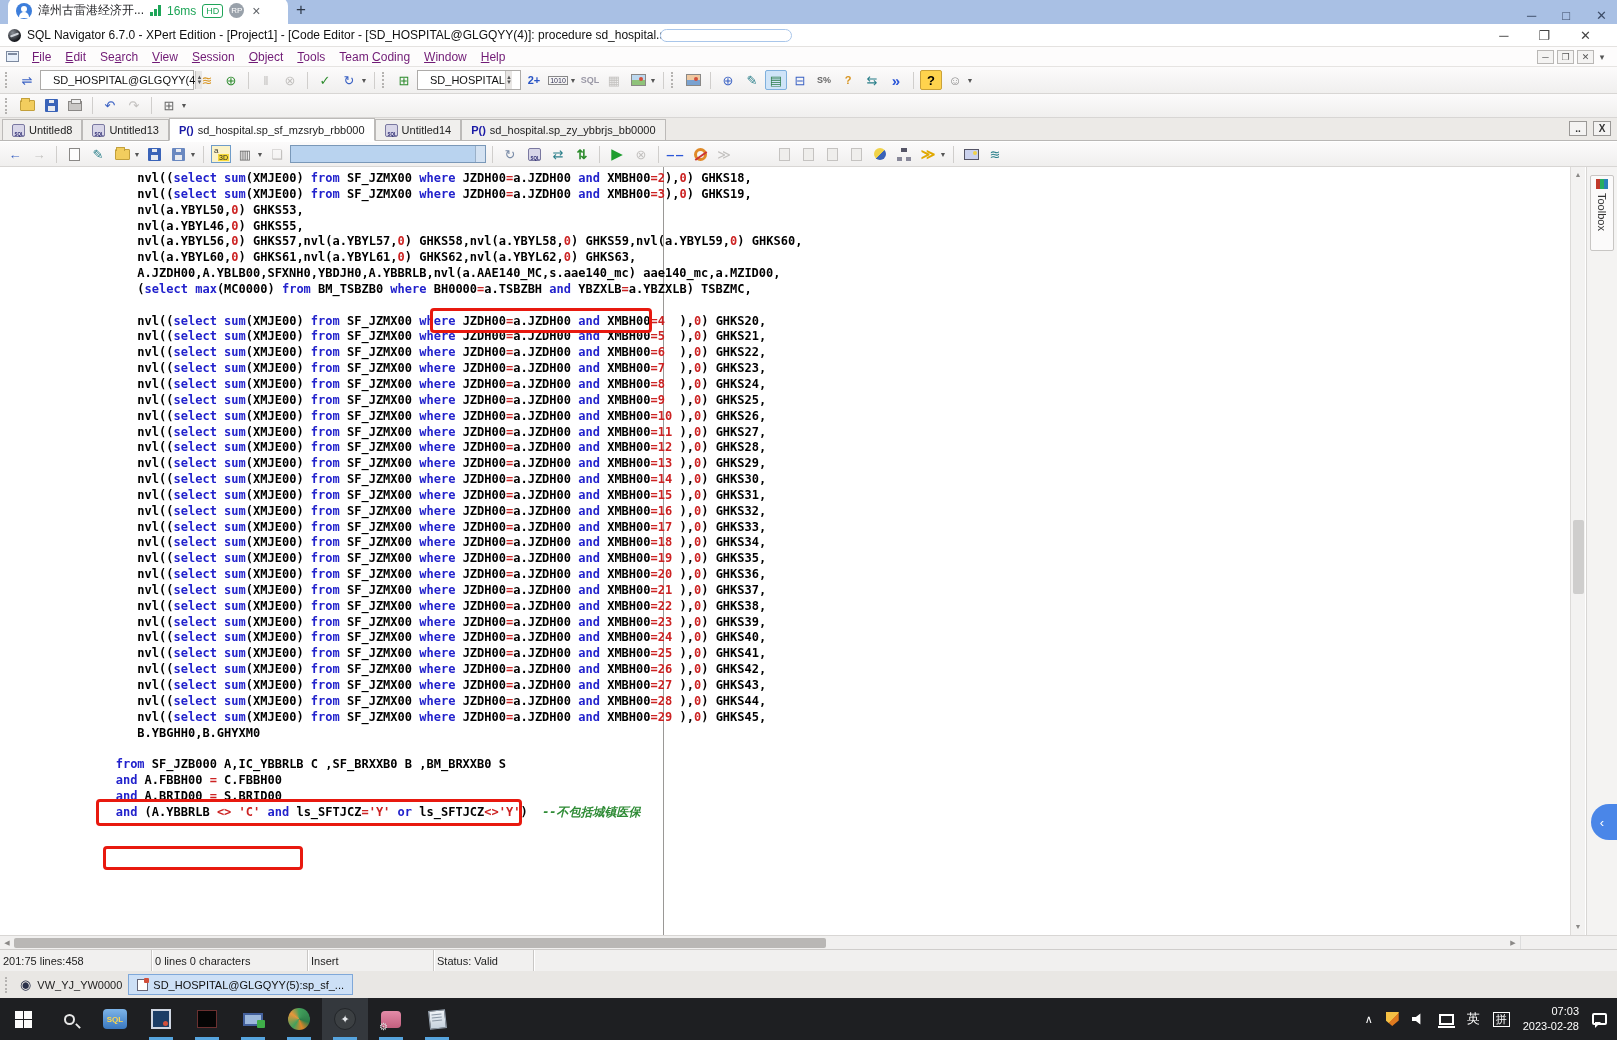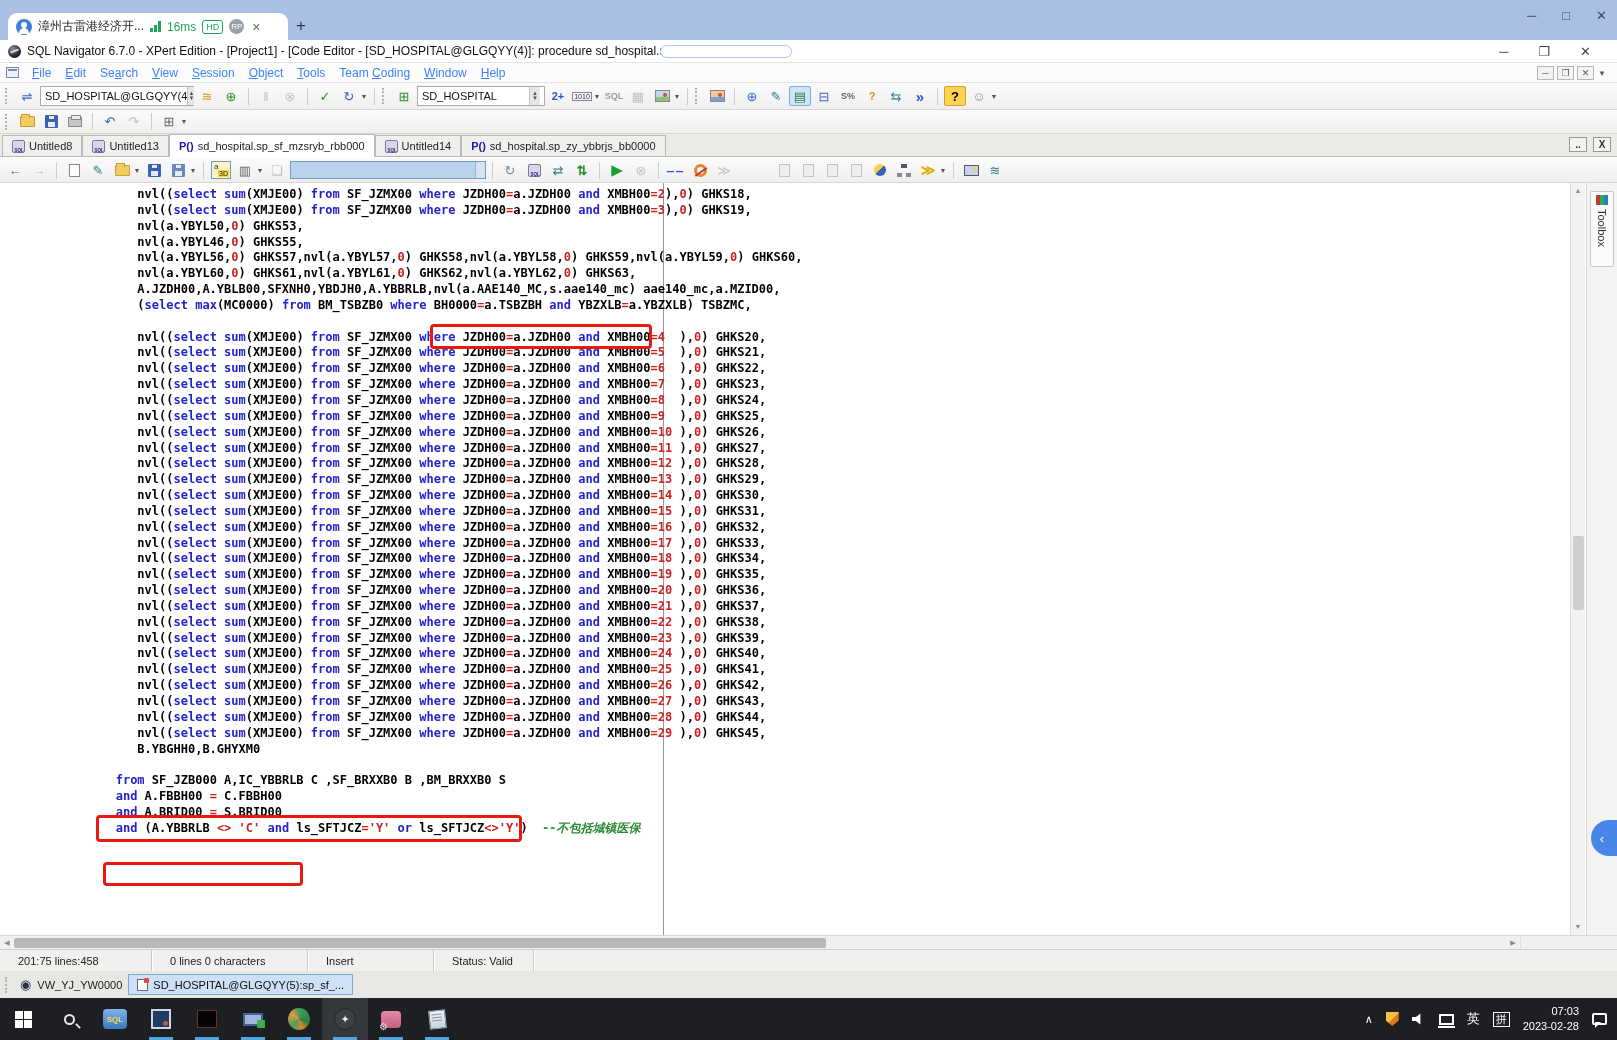--- a/index.html
+++ b/index.html
@@ -1,20 +1,20 @@
 <!DOCTYPE html>
 <html><head>
 <meta charset="utf-8">
 <style>
   *{box-sizing:border-box;margin:0;padding:0}
   body{width:1617px;height:1040px;overflow:hidden;font-family:"Liberation Sans",sans-serif;background:#000;font-size:12px}
   .screen{display:flex;flex-direction:column;width:1617px;height:1040px;position:relative}
 
   
-  .bstrip{height:40px;background:#a9c0e4;display:flex;align-items:flex-end;position:relative;flex:none}
+  .bstrip{height:24px;background:#a9c0e4;display:flex;align-items:flex-end;position:relative;flex:none}
   .btab{height:27px;width:280px;margin-left:8px;background:#fff;border-radius:9px 9px 0 0;display:flex;align-items:center;padding:0 8px;gap:6px}
   .avatar{width:16px;height:16px;border-radius:50%;background:#3d7edb;position:relative;flex:none}
   .avatar::before{content:"";position:absolute;left:5px;top:3px;width:6px;height:6px;border-radius:50%;background:#fff}
   .avatar::after{content:"";position:absolute;left:3px;top:9px;width:10px;height:6px;border-radius:5px 5px 0 0;background:#fff}
   .btab-title{font-size:12px;color:#202124;white-space:nowrap;overflow:hidden;max-width:110px}
   .sig{display:flex;align-items:flex-end;gap:1px;height:11px;flex:none}
   .sig i{display:block;width:3px;background:#1ea558}
   .sig i:nth-child(1){height:4px}.sig i:nth-child(2){height:7px}.sig i:nth-child(3){height:11px}
   .lat{color:#1ea558;font-size:12px}
   .hd{border:1px solid #1ea558;color:#1ea558;font-size:9px;border-radius:3px;padding:0 3px;line-height:12px}
@@ -28,35 +28,35 @@
   .appico{width:13px;height:13px;border-radius:50%;background:radial-gradient(circle at 35% 30%,#8a8f97,#15171c 70%);flex:none;position:relative}
   .appico::after{content:"";position:absolute;left:2px;top:5px;width:9px;height:2px;background:#cfd3da;border-radius:2px;transform:rotate(-20deg)}
   .wtitle{font-size:12px;color:#101010;white-space:nowrap}
   .title-pill{position:absolute;left:660px;top:5px;width:132px;height:13px;background:#fff;border:1px solid #a9c6ea;border-radius:7px}
   .wbtns{margin-left:auto;display:flex;gap:30px;color:#444;font-size:13px;padding-right:18px}
 
   
   .menubar{height:20px;background:#fdfcfc;display:flex;align-items:center;padding:0 4px;flex:none;border-bottom:1px solid #e6e4e2}
   .mdi-ico{width:13px;height:11px;border:1px solid #7d8aa0;background:#e8f0fb;margin:0 6px 0 2px;position:relative}
   .mdi-ico::after{content:"";position:absolute;left:1px;top:1px;right:1px;height:2px;background:#7d8aa0}
-  .mitem{padding:2px 7px;color:#3b82f6;font-size:12px}
+  .mitem{padding:2px 7px;color:#701a75;font-size:12px}
   .mitem u{text-decoration:underline}
   .mdibtns{margin-left:auto;display:flex;gap:3px;align-items:center;padding-right:6px}
   .mdibtns span{width:17px;height:14px;border:1px solid #b9b7b5;background:#f4f3f2;font-size:9px;display:flex;align-items:center;justify-content:center;color:#555}
   .mdibtns .noborder{border:none;background:none;width:10px}
 
   
   .tbar{background:linear-gradient(#fcfbfb,#f0efee);display:flex;align-items:center;padding:0 4px;gap:2px;flex:none;border-bottom:1px solid #d8d6d4}
   .tbar1{height:27px}.tbar2{height:24px}.edbar{height:26px;border-top:1px solid #fff}
   .grip{width:5px;height:16px;border-left:2px dotted #b5b3b1;margin:0 4px 0 1px}
   .sep{width:1px;height:17px;background:#d0cecc;margin:0 4px}
   .ico{min-width:22px;height:20px;display:flex;align-items:center;justify-content:center;font-size:13px;border-radius:2px;position:relative;flex:none}
   .ico.dis{color:#c3c1bf}
   .dd{font-size:7px;color:#555;margin-left:-2px;width:8px;text-align:center}
-  .combo{height:20px;background:#fff;border:1px solid #adaba9;display:flex;align-items:center;font-size:11px;color:#111;padding:0 4px;gap:0}
+  .combo{height:20px;background:#fff;border:1px solid #adaba9;display:flex;align-items:center;font-size:11px;color:#111;padding:0 12px;gap:0}
   .combo .spin{margin-left:auto;width:11px;height:18px;background:#e8e6e4;border-left:1px solid #c5c3c1;display:flex;flex-direction:column;align-items:center;justify-content:center;font-size:6px;color:#555;line-height:5px}
   .c-blue{color:#3b62c4}.c-green{color:#2c8b2c}.c-org{color:#d8941f}.c-teal{color:#2a7f8a}
   .txtico{font-size:9px;font-weight:bold;color:#9a98a6}
   .active-ico{background:#cfe4f8;border:1px solid #7fb0dd}
   .imgico{width:15px;height:12px;border:1px solid #8a8886;background:linear-gradient(#bcd8ef 55%,#8fc27a 55%);position:relative}
   .imgico::after{content:"";position:absolute;right:2px;top:2px;width:4px;height:4px;border-radius:50%;background:#d34f3a}
   .folder{width:15px;height:11px;background:#f2cd5e;border:1px solid #c3a03b;border-radius:1px;position:relative}
   .folder::before{content:"";position:absolute;left:0;top:-3px;width:7px;height:3px;background:#f2cd5e;border:1px solid #c3a03b;border-bottom:none;border-radius:1px 1px 0 0}
   .floppy{width:13px;height:13px;background:#3a63b8;position:relative;border-radius:1px}
   .floppy::after{content:"";position:absolute;left:3px;bottom:1px;width:7px;height:5px;background:#e8eaf0}
@@ -110,21 +110,21 @@
 
   
   .hscroll{height:14px;background:#f1f0ef;border-top:1px solid #d8d6d4;display:flex;align-items:center;flex:none}
   .hscroll .arr{width:14px;font-size:7px;color:#8a8886;text-align:center}
   .hthumb{width:812px;height:10px;background:#b9b7b5;border-radius:2px}
   .htrack{flex:1}
   .hcorner{width:97px;height:100%;background:#f1f0ef;border-left:1px solid #ddd}
 
   
   .statusbar{height:22px;background:#f1f0ef;border-top:1px solid #cfcdcb;display:flex;align-items:center;font-size:11px;color:#222;flex:none}
-  .scell{height:100%;display:flex;align-items:center;padding:0 18px;border-right:1px solid #c9c7c5;box-shadow:1px 0 0 #fff}
+  .scell{height:100%;display:flex;align-items:center;padding:0 3px;border-right:1px solid #c9c7c5;box-shadow:1px 0 0 #fff}
   .scell.b{font-weight:bold;flex:1;border-right:none}
 
   
   .vwpanel{height:27px;background:#e9e7e4;display:flex;align-items:center;padding:0 4px;gap:6px;flex:none}
   .eye{color:#29304a;font-size:13px}
   .vwlabel{font-size:11px;color:#222;white-space:nowrap}
   .vwtab{height:21px;background:#cde0f6;border:1px solid #7fa8d9;display:flex;align-items:center;gap:5px;padding:0 8px;font-size:11px;color:#111;white-space:nowrap}
   .vwtab .pg2{width:11px;height:12px;background:#fff;border:1px solid #667;position:relative}
   .vwtab .pg2::after{content:"";position:absolute;right:-2px;top:-2px;width:5px;height:5px;background:#d34f3a;border-radius:1px}
 
@@ -233,21 +233,21 @@
     <span class="sep"></span>
     <span class="ico dis">‖</span>
     <span class="ico dis">⊗</span>
     <span class="sep"></span>
     <span class="ico c-green">✓</span>
     <span class="ico c-blue">↻</span>
     <span class="dd">▼</span>
     <span class="sep"></span>
       <span class="grip"></span>
     <span class="ico c-green">⊞</span>
-    <span class="combo" style="width:128px">
+    <span class="combo" style="width:104px">
       <span>SD_HOSPITAL</span>
       <span class="spin">▲<br>▼</span>
     </span>
     <span class="ico" style="color:#2854c5;font-weight:bold;font-size:11px">2+</span>
     <span class="ico">
         <span style="font-size:7px;border:1px solid #888;padding:0 1px;color:#335">1010</span>
       </span>
     <span class="dd">▼</span>
     <span class="ico txtico">SQL</span>
     <span class="ico dis">▦</span>

